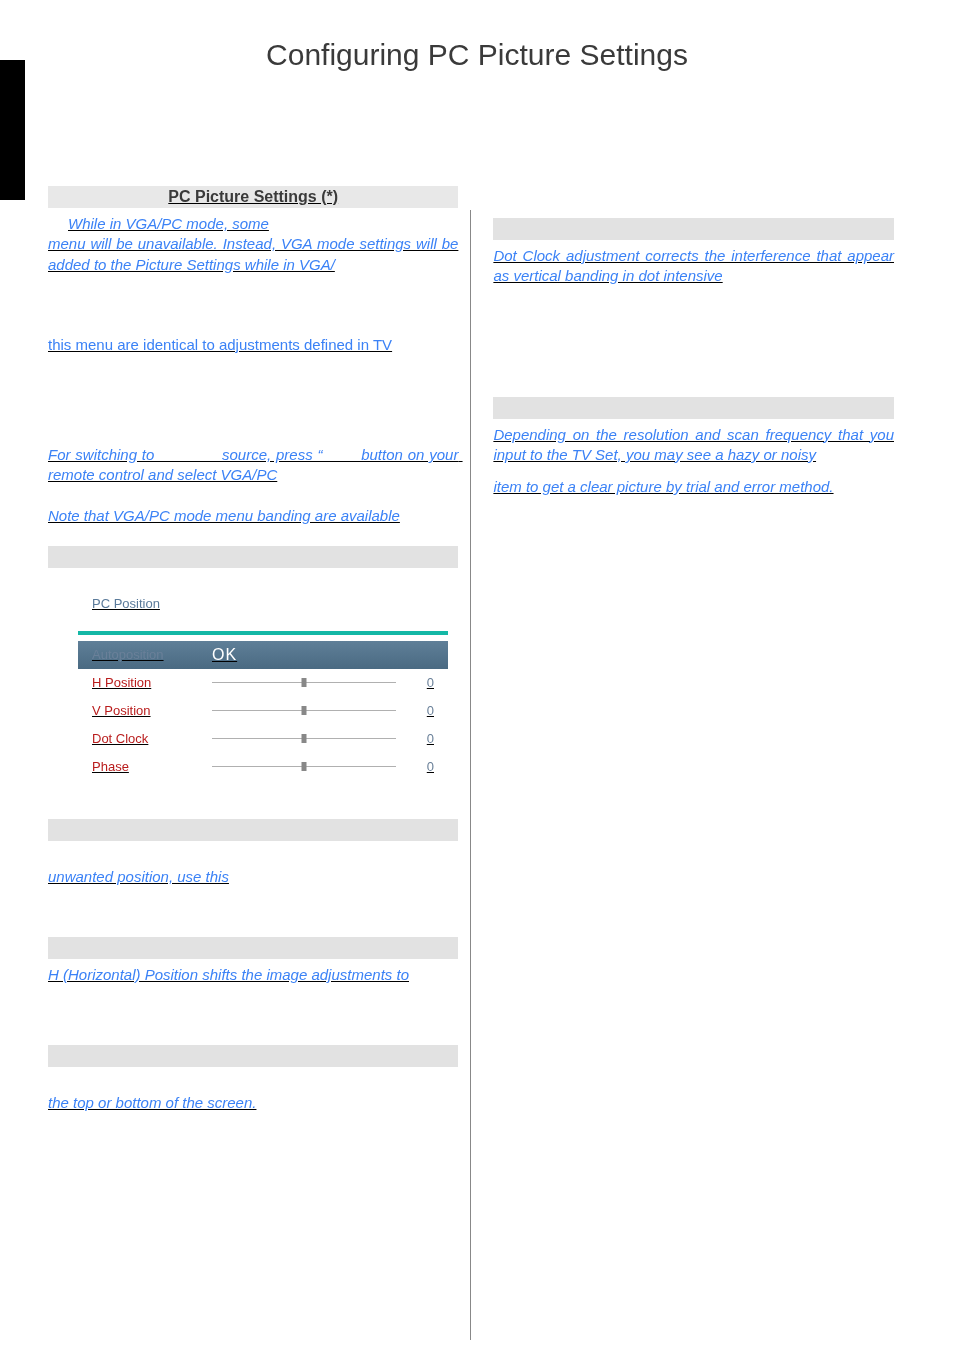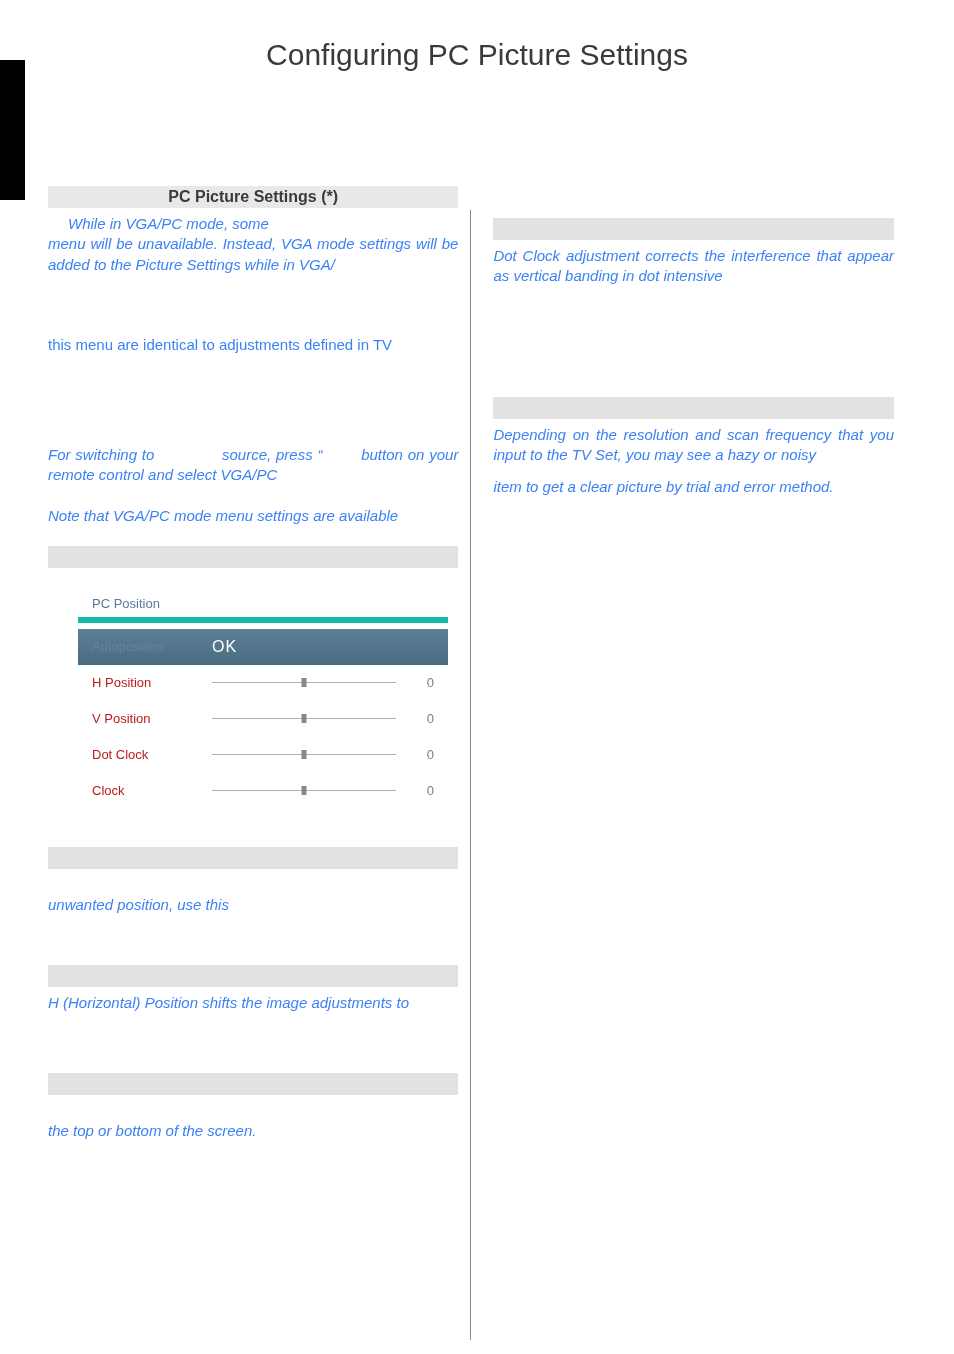--- a/index.html
+++ b/index.html
@@ -29,20 +29,21 @@
       width: 25px;
       height: 140px;
       background: #000;
     }
     .content-area {
       position: absolute;
       top: 186px;
       left: 48px;
       right: 60px;
       display: flex;
+      text-decoration: underline;
     }
     .column-left {
       width: 430px;
       padding-right: 10px;
     }
     .column-right {
       width: 430px;
       padding-left: 20px;
     }
     .divider {
@@ -86,29 +87,29 @@
     .pc-position-panel {
       width: 370px;
       margin-left: 30px;
       margin-top: 18px;
       background: #fff;
       filter: blur(0.3px);
     }
     .panel-title {
       color: #5a7a9a;
       font-size: 13px;
-      padding: 10px 14px 6px 14px;
-      border-bottom: 6px solid #14b8a6;
+      padding: 10px 14px 20px 14px;
+      border-bottom: 4px solid #14b8a6;
       margin-bottom: 6px;
     }
     .panel-row {
       display: flex;
       align-items: center;
       padding: 4px 14px;
-      height: 36px;
+      height: 28px;
     }
     .panel-row.selected {
       background: linear-gradient(#5f7f98, #4a6a82);
     }
     .panel-label {
       width: 120px;
       font-size: 13px;
       color: #b91c1c;
     }
     .panel-row.selected .panel-label {
@@ -173,21 +174,21 @@
     <div class="spacer-lg"></div>
 
     <div class="body-text normal">this menu are identical to adjustments defined in TV</div>
 
     <div style="height:90px"></div>
 
     <div class="body-text justify-text" style="white-space:pre-wrap">For switching to              source, press “        button on your remote control and select VGA/PC</div>
 
     <div class="spacer-sm"></div>
 
-    <div class="body-text">Note that VGA/PC mode menu settings are available</div>
+    <div class="body-text">Note that VGA/PC mode menu banding are available</div>
 
     <div class="spacer-sm"></div>
 
     <div class="section-header empty"></div>
 
     <div class="pc-position-panel">
       <div class="panel-title">PC Position</div>
 
       <div class="panel-row selected">
         <div class="panel-label">Autoposition</div>
@@ -213,21 +214,21 @@
 
       <div class="panel-row">
         <div class="panel-label">Dot Clock</div>
         <div class="slider-track">
             <div class="slider-handle"></div>
           </div>
         <div class="panel-value">0</div>
       </div>
 
       <div class="panel-row">
-        <div class="panel-label">Clock</div>
+        <div class="panel-label">Phase</div>
         <div class="slider-track">
             <div class="slider-handle"></div>
           </div>
         <div class="panel-value">0</div>
       </div>
       <div style="height:10px"></div>
     </div>
 
     <div style="height:28px"></div>
 

